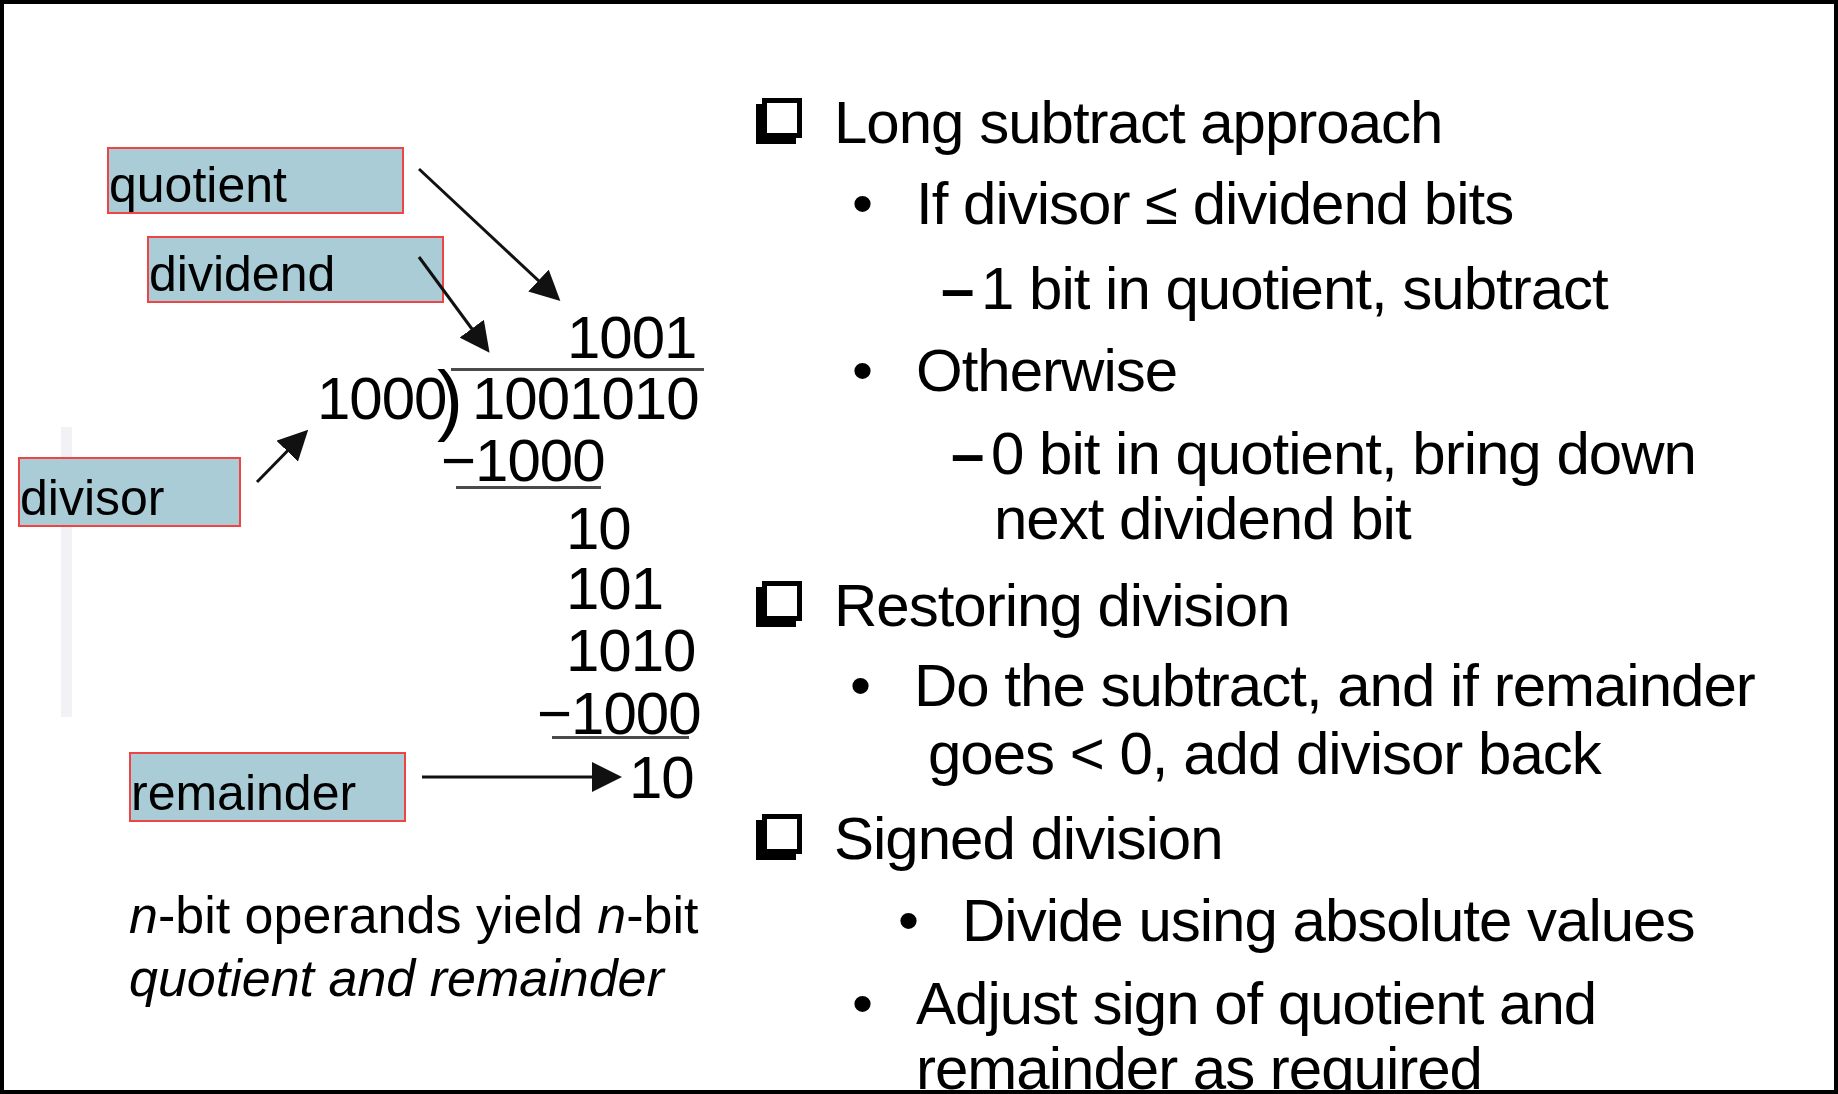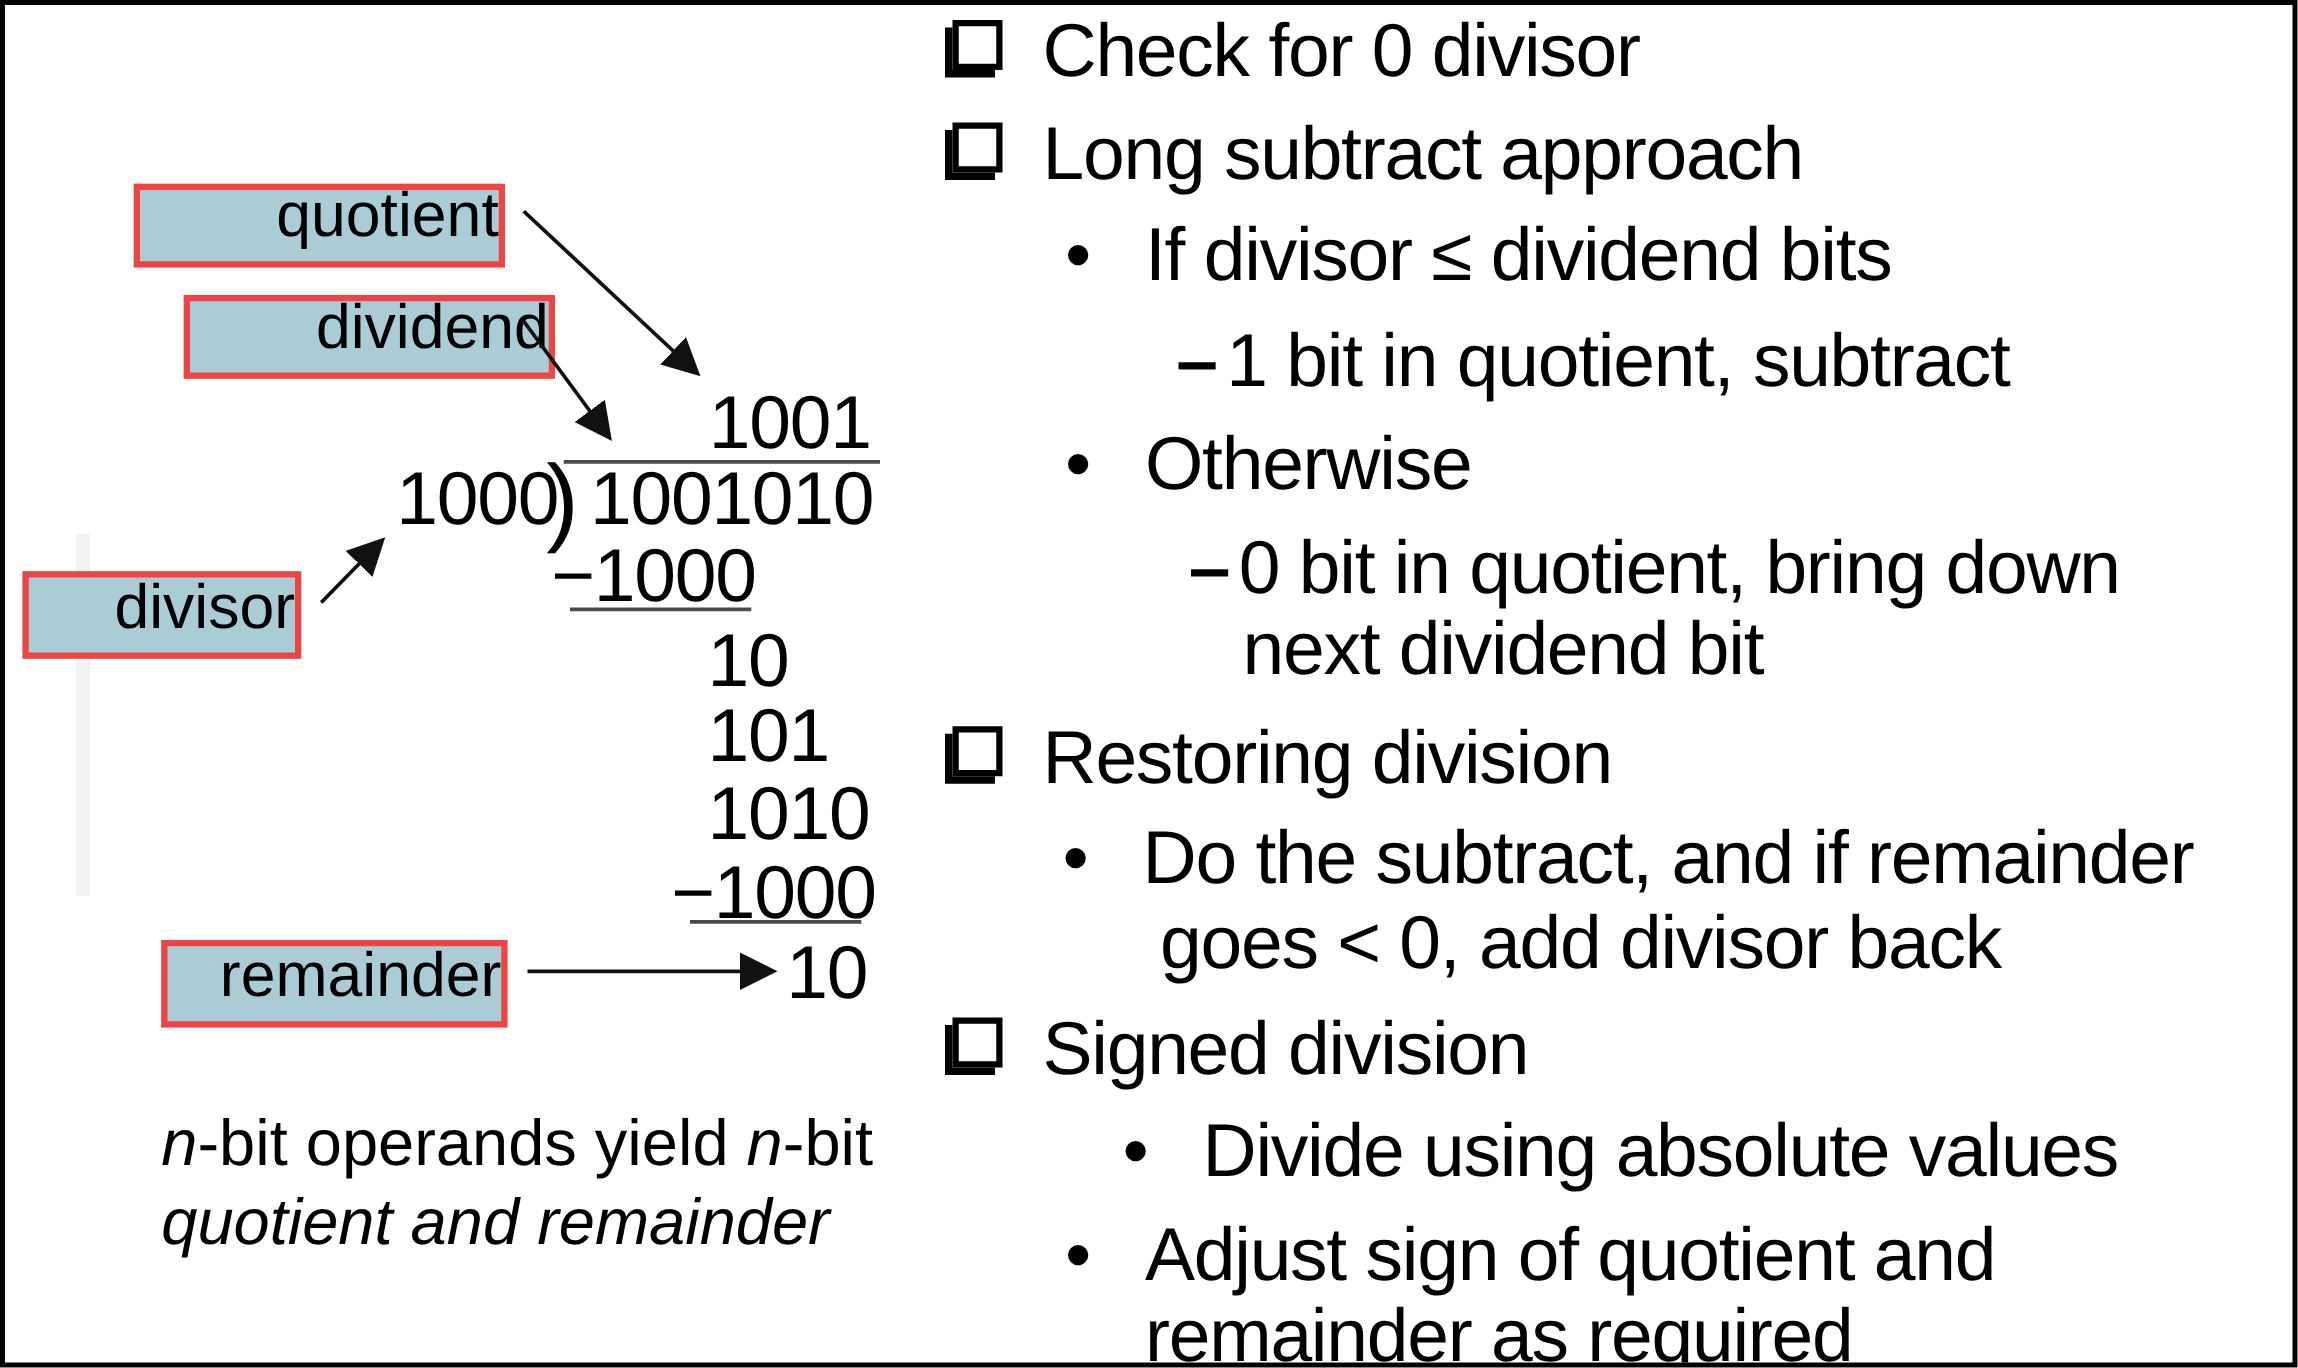--- a/index.html
+++ b/index.html
@@ -7,23 +7,23 @@
     position:relative; width:1838px; height:1094px;
     background:#fff; border:4px solid #000; box-sizing:border-box;
     overflow:hidden;
     font-family:"Liberation Sans","DejaVu Sans",sans-serif;
     color:#000;
   }
   
   .stripe{position:absolute; left:57px; top:423px; width:11px; height:290px; background:#f2f1f6;}
   .labelbox{
     position:absolute; box-sizing:border-box;
-    background:#a9ccd6; border:5px solid #ef4444;
-    display:flex; align-items:flex-end; justify-content:flex-end;
-    font-size:50px; line-height:1; padding-bottom:12px;
+    background:#a9ccd6; border:2px solid #ef4444;
+    display:flex; align-items:flex-end; justify-content:flex-start;
+    font-size:50px; line-height:1; padding-bottom:2px;
     white-space:nowrap;
   }
   .box-quotient {left:103px; top:143px; width:297px; height:67px;}
   .box-dividend {left:103px; top:232px; width:297px; height:67px;margin-left:40px;}
   .box-divisor  {left:14px;  top:453px; width:223px; height:70px;}
   .box-remainder{left:125px; top:748px; width:277px; height:70px;}
 
   .num{
     position:absolute; font-size:60px; line-height:1; letter-spacing:-1px;
     white-space:nowrap;
@@ -124,21 +124,20 @@
   <div class="num ds1">10</div>
   <div class="num ds2">101</div>
   <div class="num ds3">1010</div>
   <div class="num ds4">−1000</div>
   <div class="rule underline2"></div>
   <div class="num ds5">10</div>
 
   <div class="caption cap1"><i>n</i><span>-bit operands yield </span><i>n</i><span>-bit</span></div>
   <div class="caption cap2">quotient and remainder</div>
 
-  <div class="li b0"><span class="sq"></span><span>Check for 0 divisor</span></div>
   <div class="li b1"><span class="sq"></span><span>Long subtract approach</span></div>
   <div class="li b2 m-dot"><span>If divisor ≤ dividend bits</span></div>
   <div class="li b3 m-dash"><span>1 bit in quotient, subtract</span></div>
   <div class="li b4 m-dot"><span>Otherwise</span></div>
   <div class="li b5 m-dash"><span>0 bit in quotient, bring down</span></div>
   <div class="li b6"><span>next dividend bit</span></div>
   <div class="li b7"><span class="sq"></span><span>Restoring division</span></div>
   <div class="li b8 m-dot"><span>Do the subtract, and if remainder</span></div>
   <div class="li b9"><span>goes &lt; 0, add divisor back</span></div>
   <div class="li b10"><span class="sq"></span><span>Signed division</span></div>

